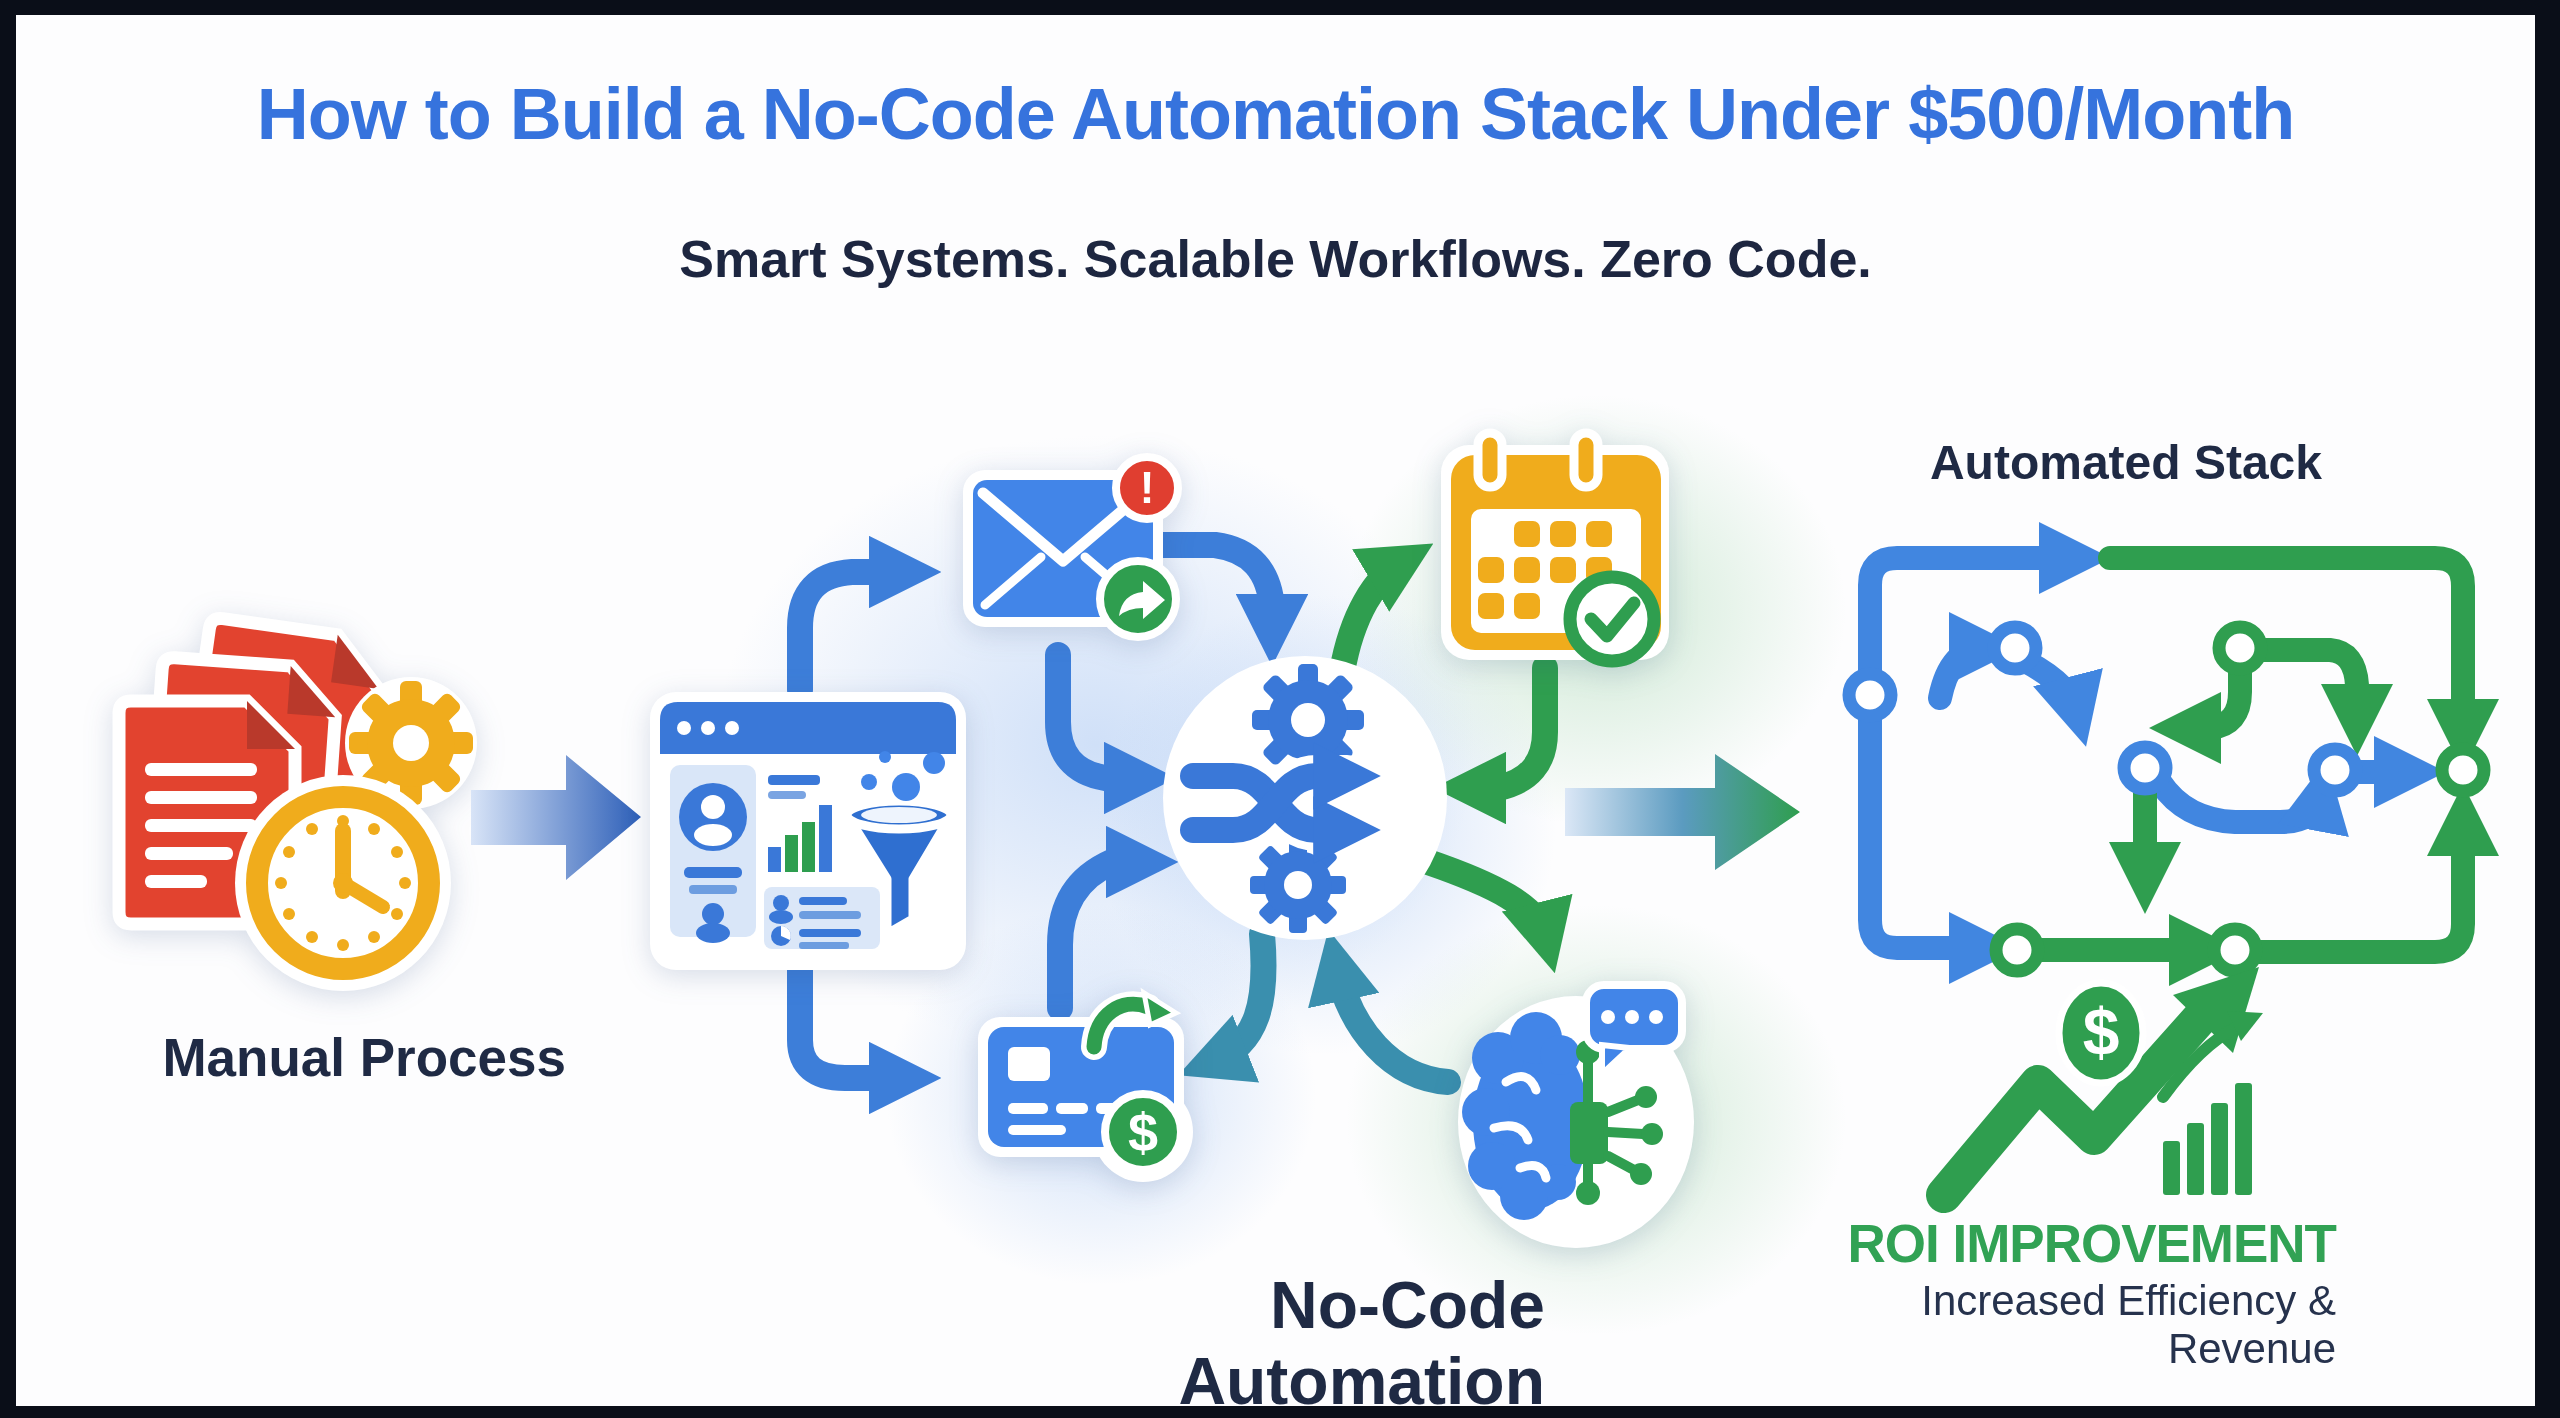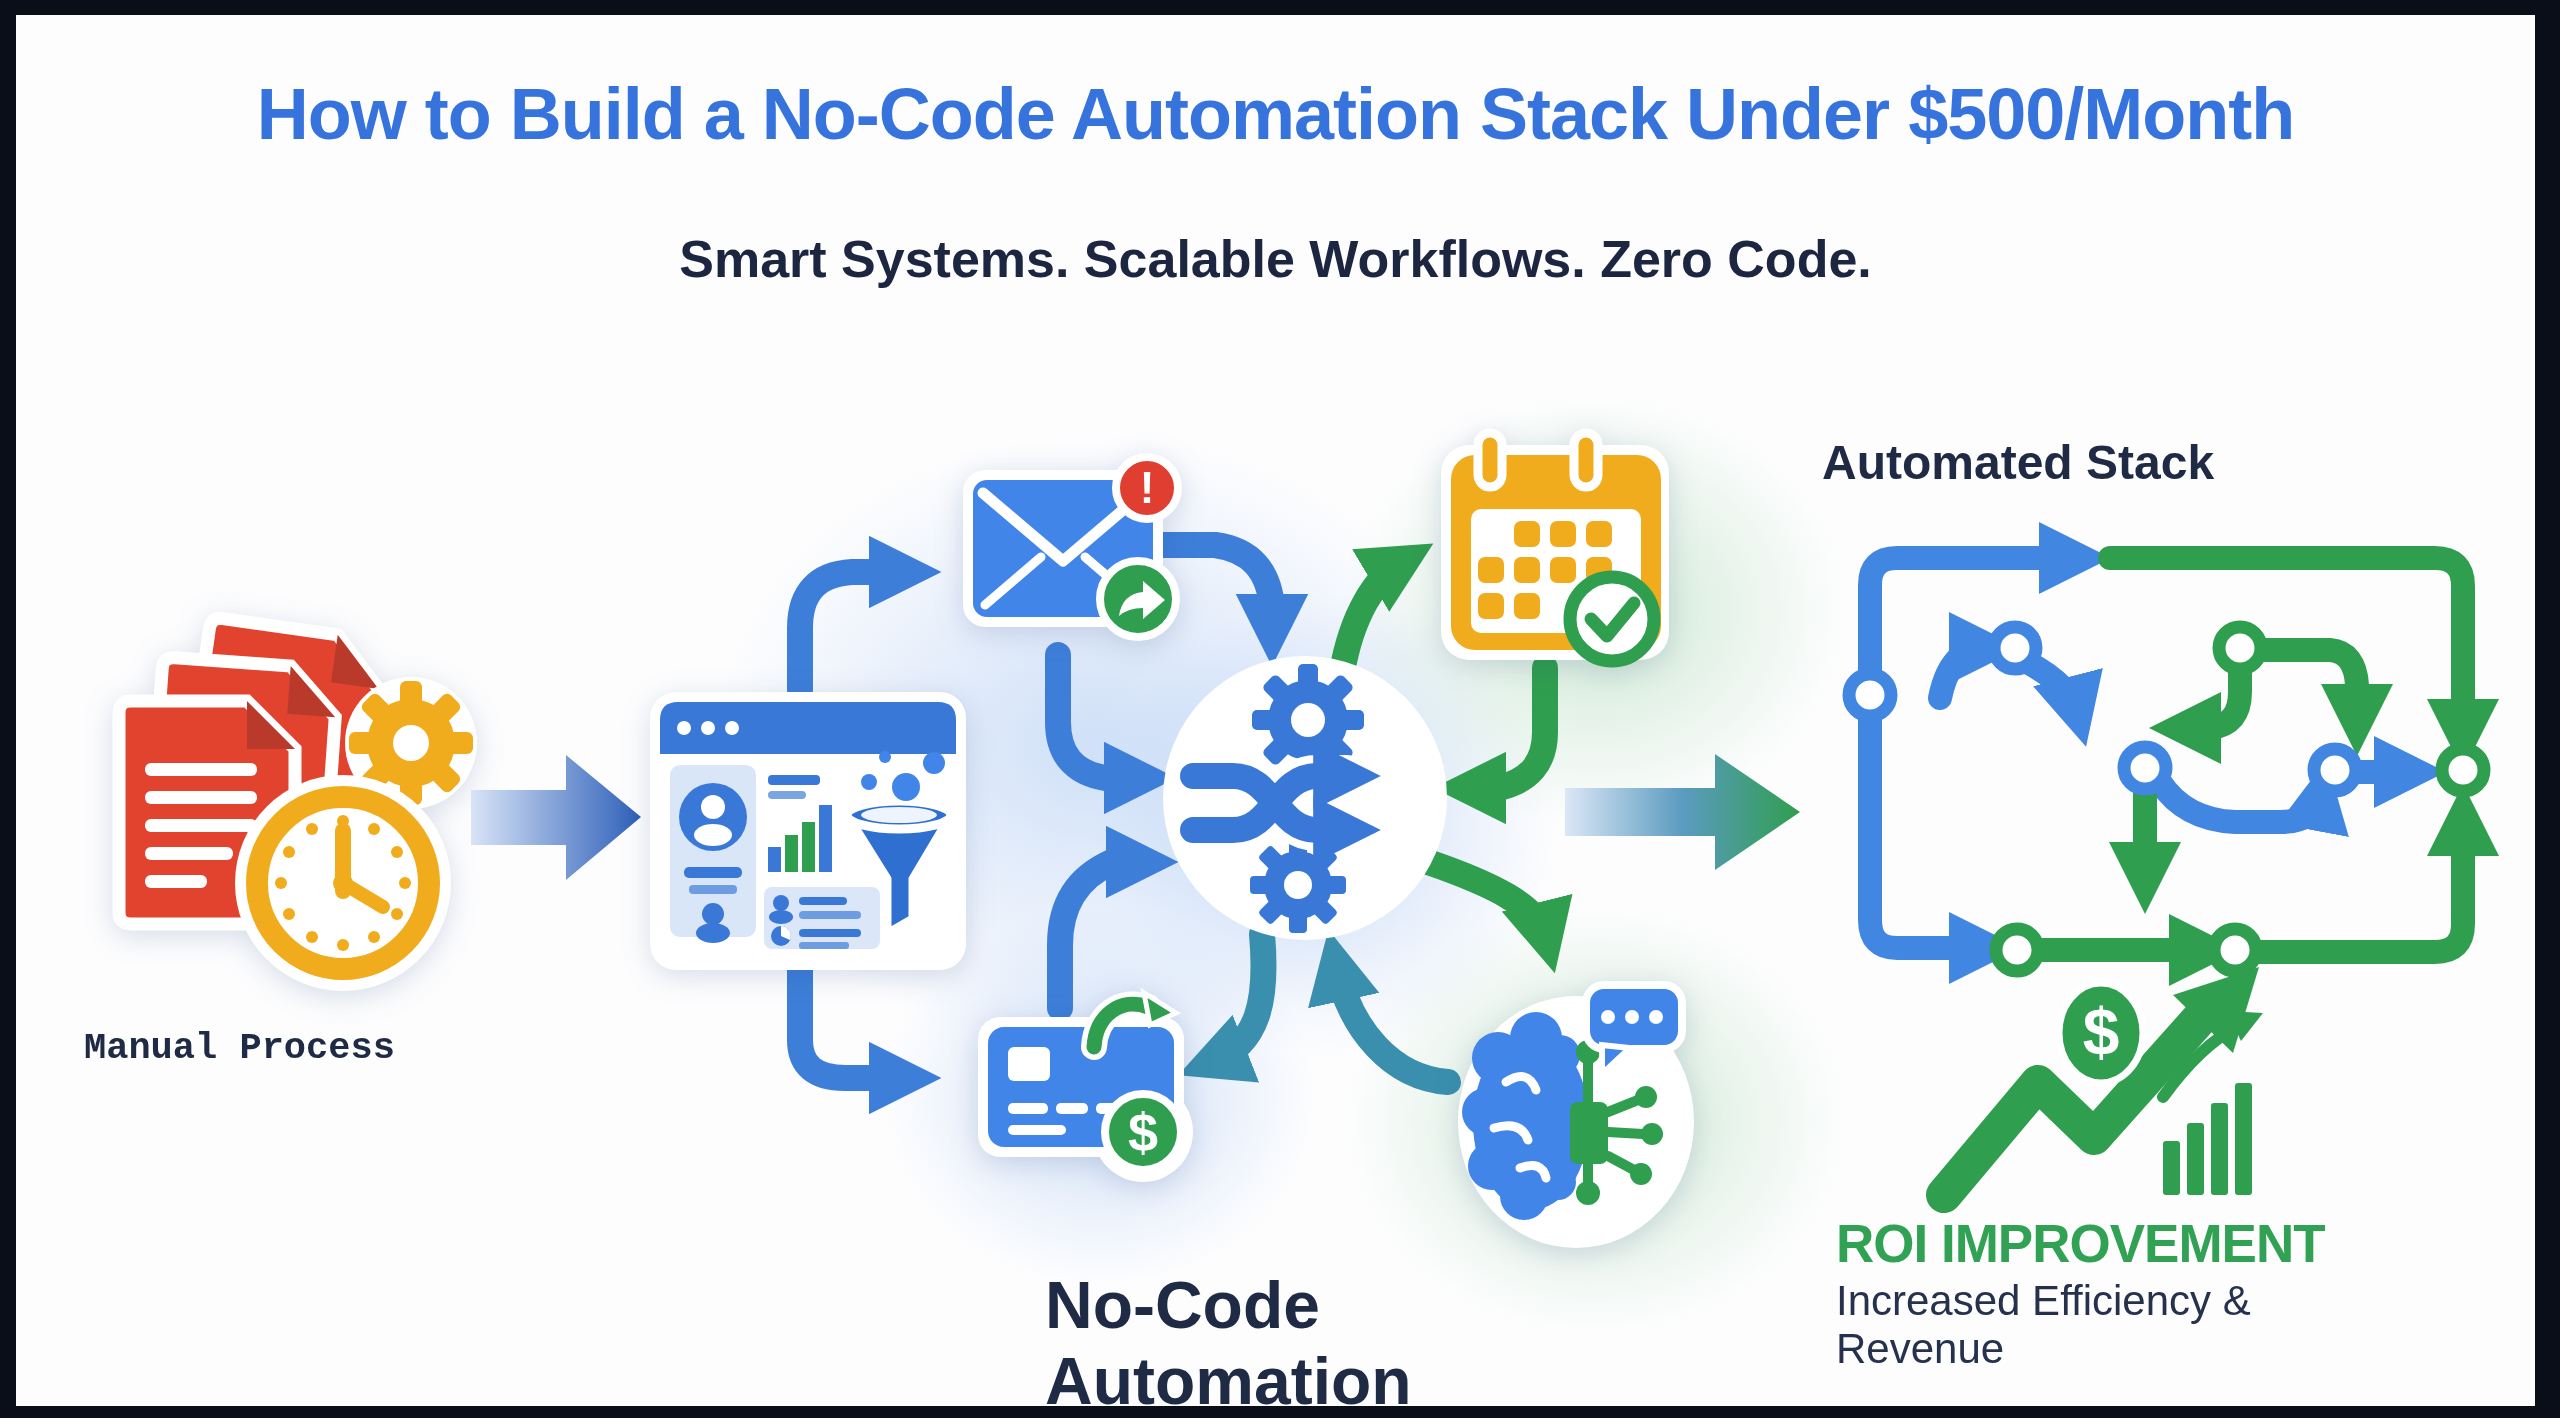--- a/index.html
+++ b/index.html
@@ -14,22 +14,22 @@
   .g-blue{background:radial-gradient(closest-side,rgba(170,200,243,.55),rgba(170,200,243,0));}
   .g-green{background:radial-gradient(closest-side,rgba(168,216,178,.55),rgba(168,216,178,0));}
   .title{
     position:absolute;left:0;top:58px;width:100%;text-align:center;
     font-size:72px;font-weight:700;letter-spacing:-1px;color:#3673dd;
   }
   .subtitle{
     position:absolute;left:0;top:198px;width:100%;text-align:center;
     font-size:52px;font-weight:600;color:#1d2640;margin-top:16px;
   }
-  .lbl{position:absolute;text-align:left;font-weight:700;color:#1f2a44;}
-  .lbl-manual{left:68px;top:1012px;width:500px;font-size:37px;font-family:Liberation Mono, monospace;}
+  .lbl{position:absolute;text-align:right;font-weight:700;color:#1f2a44;}
+  .lbl-manual{left:50px;top:1012px;width:500px;font-size:53px;}
   .lbl-nocode{left:1029px;top:1252px;width:500px;font-size:66px;}
   .lbl-auto{left:1806px;top:420px;width:500px;font-size:48px;}
   .lbl-roi{left:1820px;top:1198px;width:500px;font-size:53px;font-weight:800;color:#31a254;letter-spacing:-1px;}
   .lbl-roisub{left:1820px;top:1262px;width:500px;font-size:42px;font-weight:500;color:#26324d;}
   svg{display:block;overflow:visible;}
   .shadowed{filter:drop-shadow(0 6px 14px rgba(40,70,130,.18));}
 </style>
 </head>
 <body>
 

